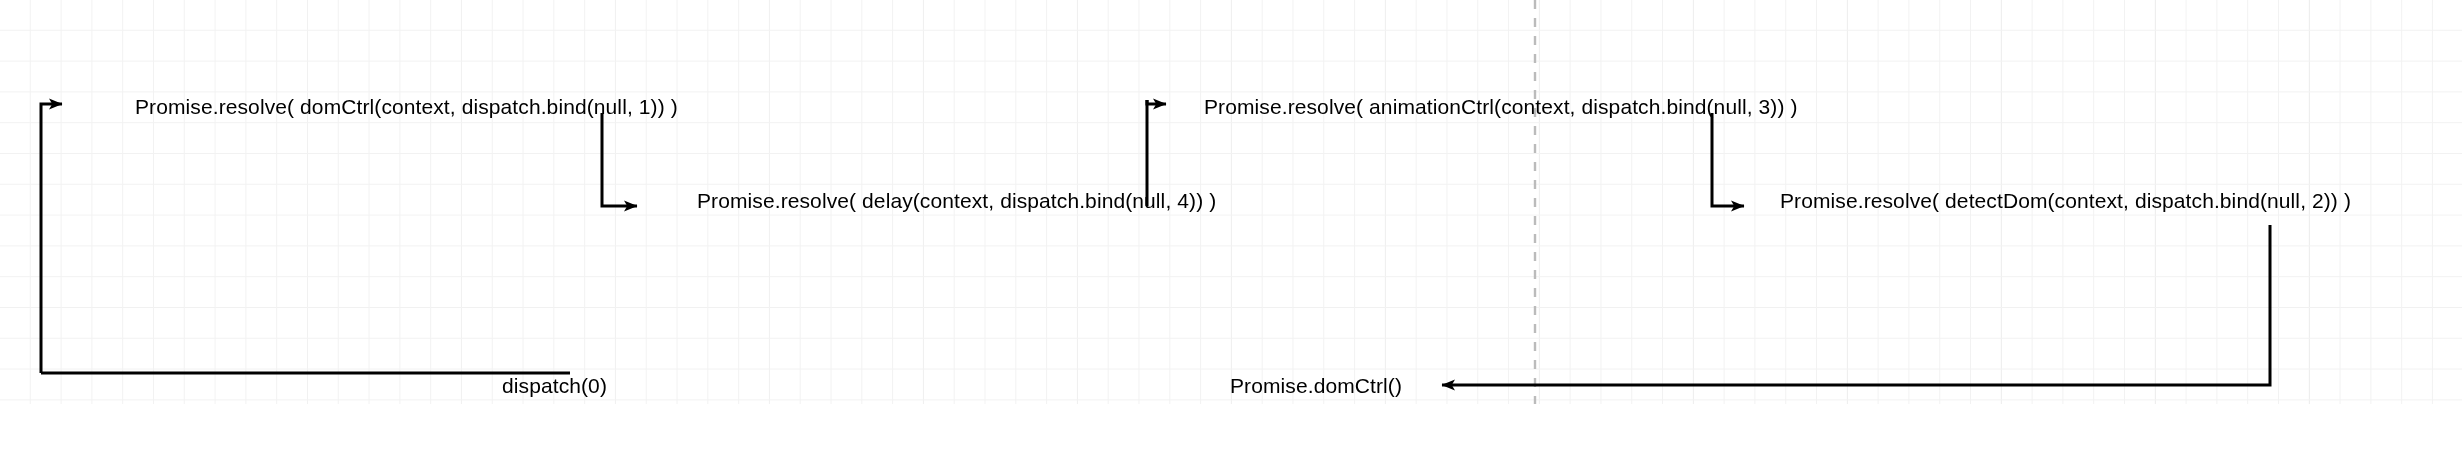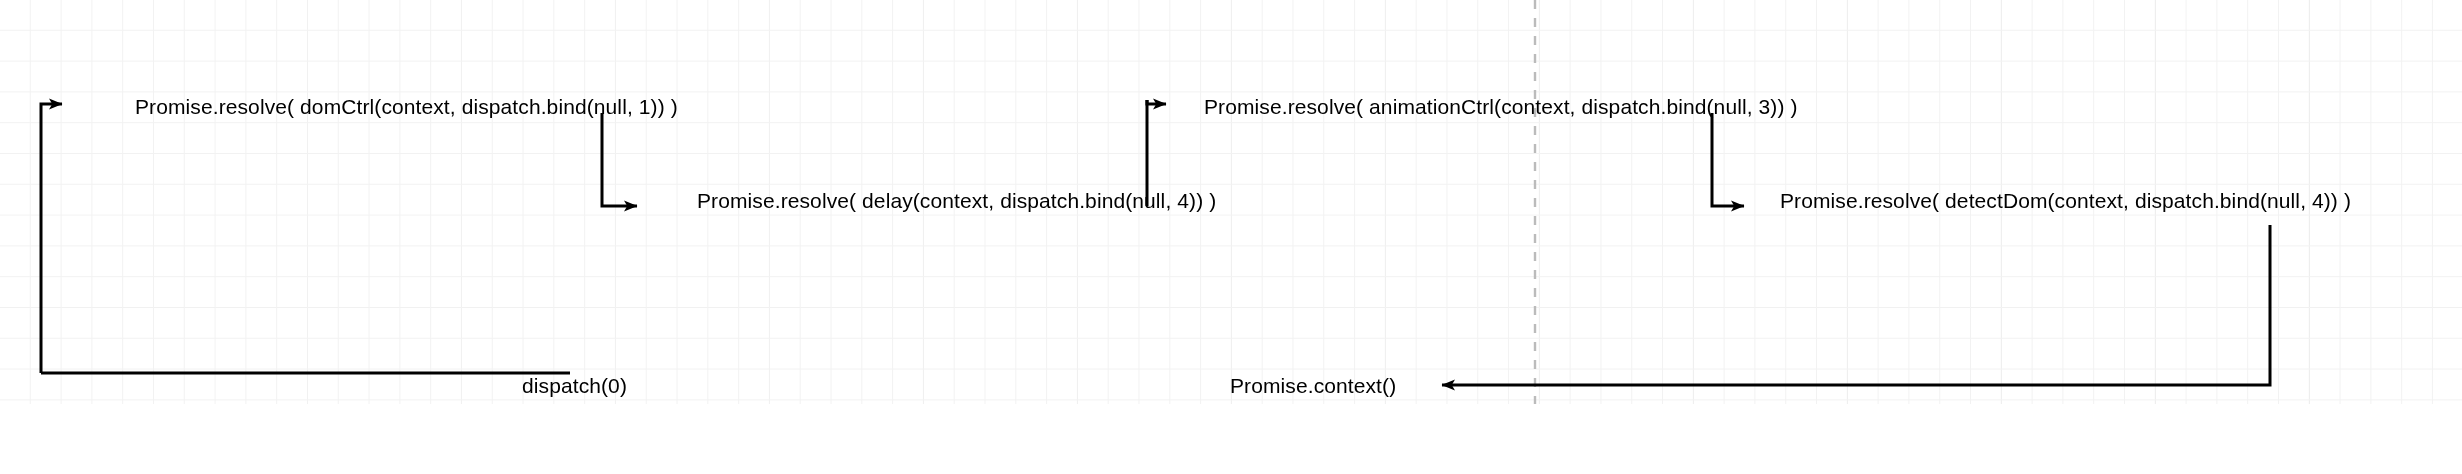--- a/index.html
+++ b/index.html
@@ -42,21 +42,21 @@
     color: #000000;
     font-family: "Liberation Sans", sans-serif;
     font-size: 21px;
     line-height: 1;
     letter-spacing: 0.1px;
   }
   .lbl-1 { left: 135px;  top: 96px;  }
   .lbl-2 { left: 697px;  top: 190px; }
   .lbl-3 { left: 1204px; top: 96px; text-align: center;  }
   .lbl-4 { left: 1780px; top: 190px; }
-  .lbl-dispatch { left: 502px; top: 375px; margin-left: 20px; }
+  .lbl-dispatch { left: 502px; top: 375px; }
   .lbl-presolve { left: 1230px; top: 375px; }
 </style>
 </head>
 <body>
 
 <div id="canvas">
 
   <svg id="wires" viewBox="0 0 2462 474" width="2462" height="474" xmlns="http://www.w3.org/2000/svg">
     <defs>
       <marker id="arrowRight" markerWidth="14" markerHeight="12" refX="13" refY="6" orient="auto" markerUnits="userSpaceOnUse">
@@ -82,19 +82,19 @@
 
     <path d="M 2270 225 L 2270 385 L 1442 385" fill="none" stroke="#000000" stroke-width="3" marker-end="url(#arrowLeftEnd)"></path>
   </svg>
 
   <div class="node-label lbl-1">Promise.resolve( domCtrl(context, dispatch.bind(null, 1)) )</div>
 
   <div class="node-label lbl-2">Promise.resolve( delay(context, dispatch.bind(null, 4)) )</div>
 
   <div class="node-label lbl-3">Promise.resolve( animationCtrl(context, dispatch.bind(null, 3)) )</div>
 
-  <div class="node-label lbl-4">Promise.resolve( detectDom(context, dispatch.bind(null, 4)) )</div>
+  <div class="node-label lbl-4">Promise.resolve( detectDom(context, dispatch.bind(null, 2)) )</div>
 
   <div class="node-label lbl-dispatch">dispatch(0)</div>
 
-  <div class="node-label lbl-presolve">Promise.context()</div>
+  <div class="node-label lbl-presolve">Promise.domCtrl()</div>
 
 </div>
 
 </body></html>

